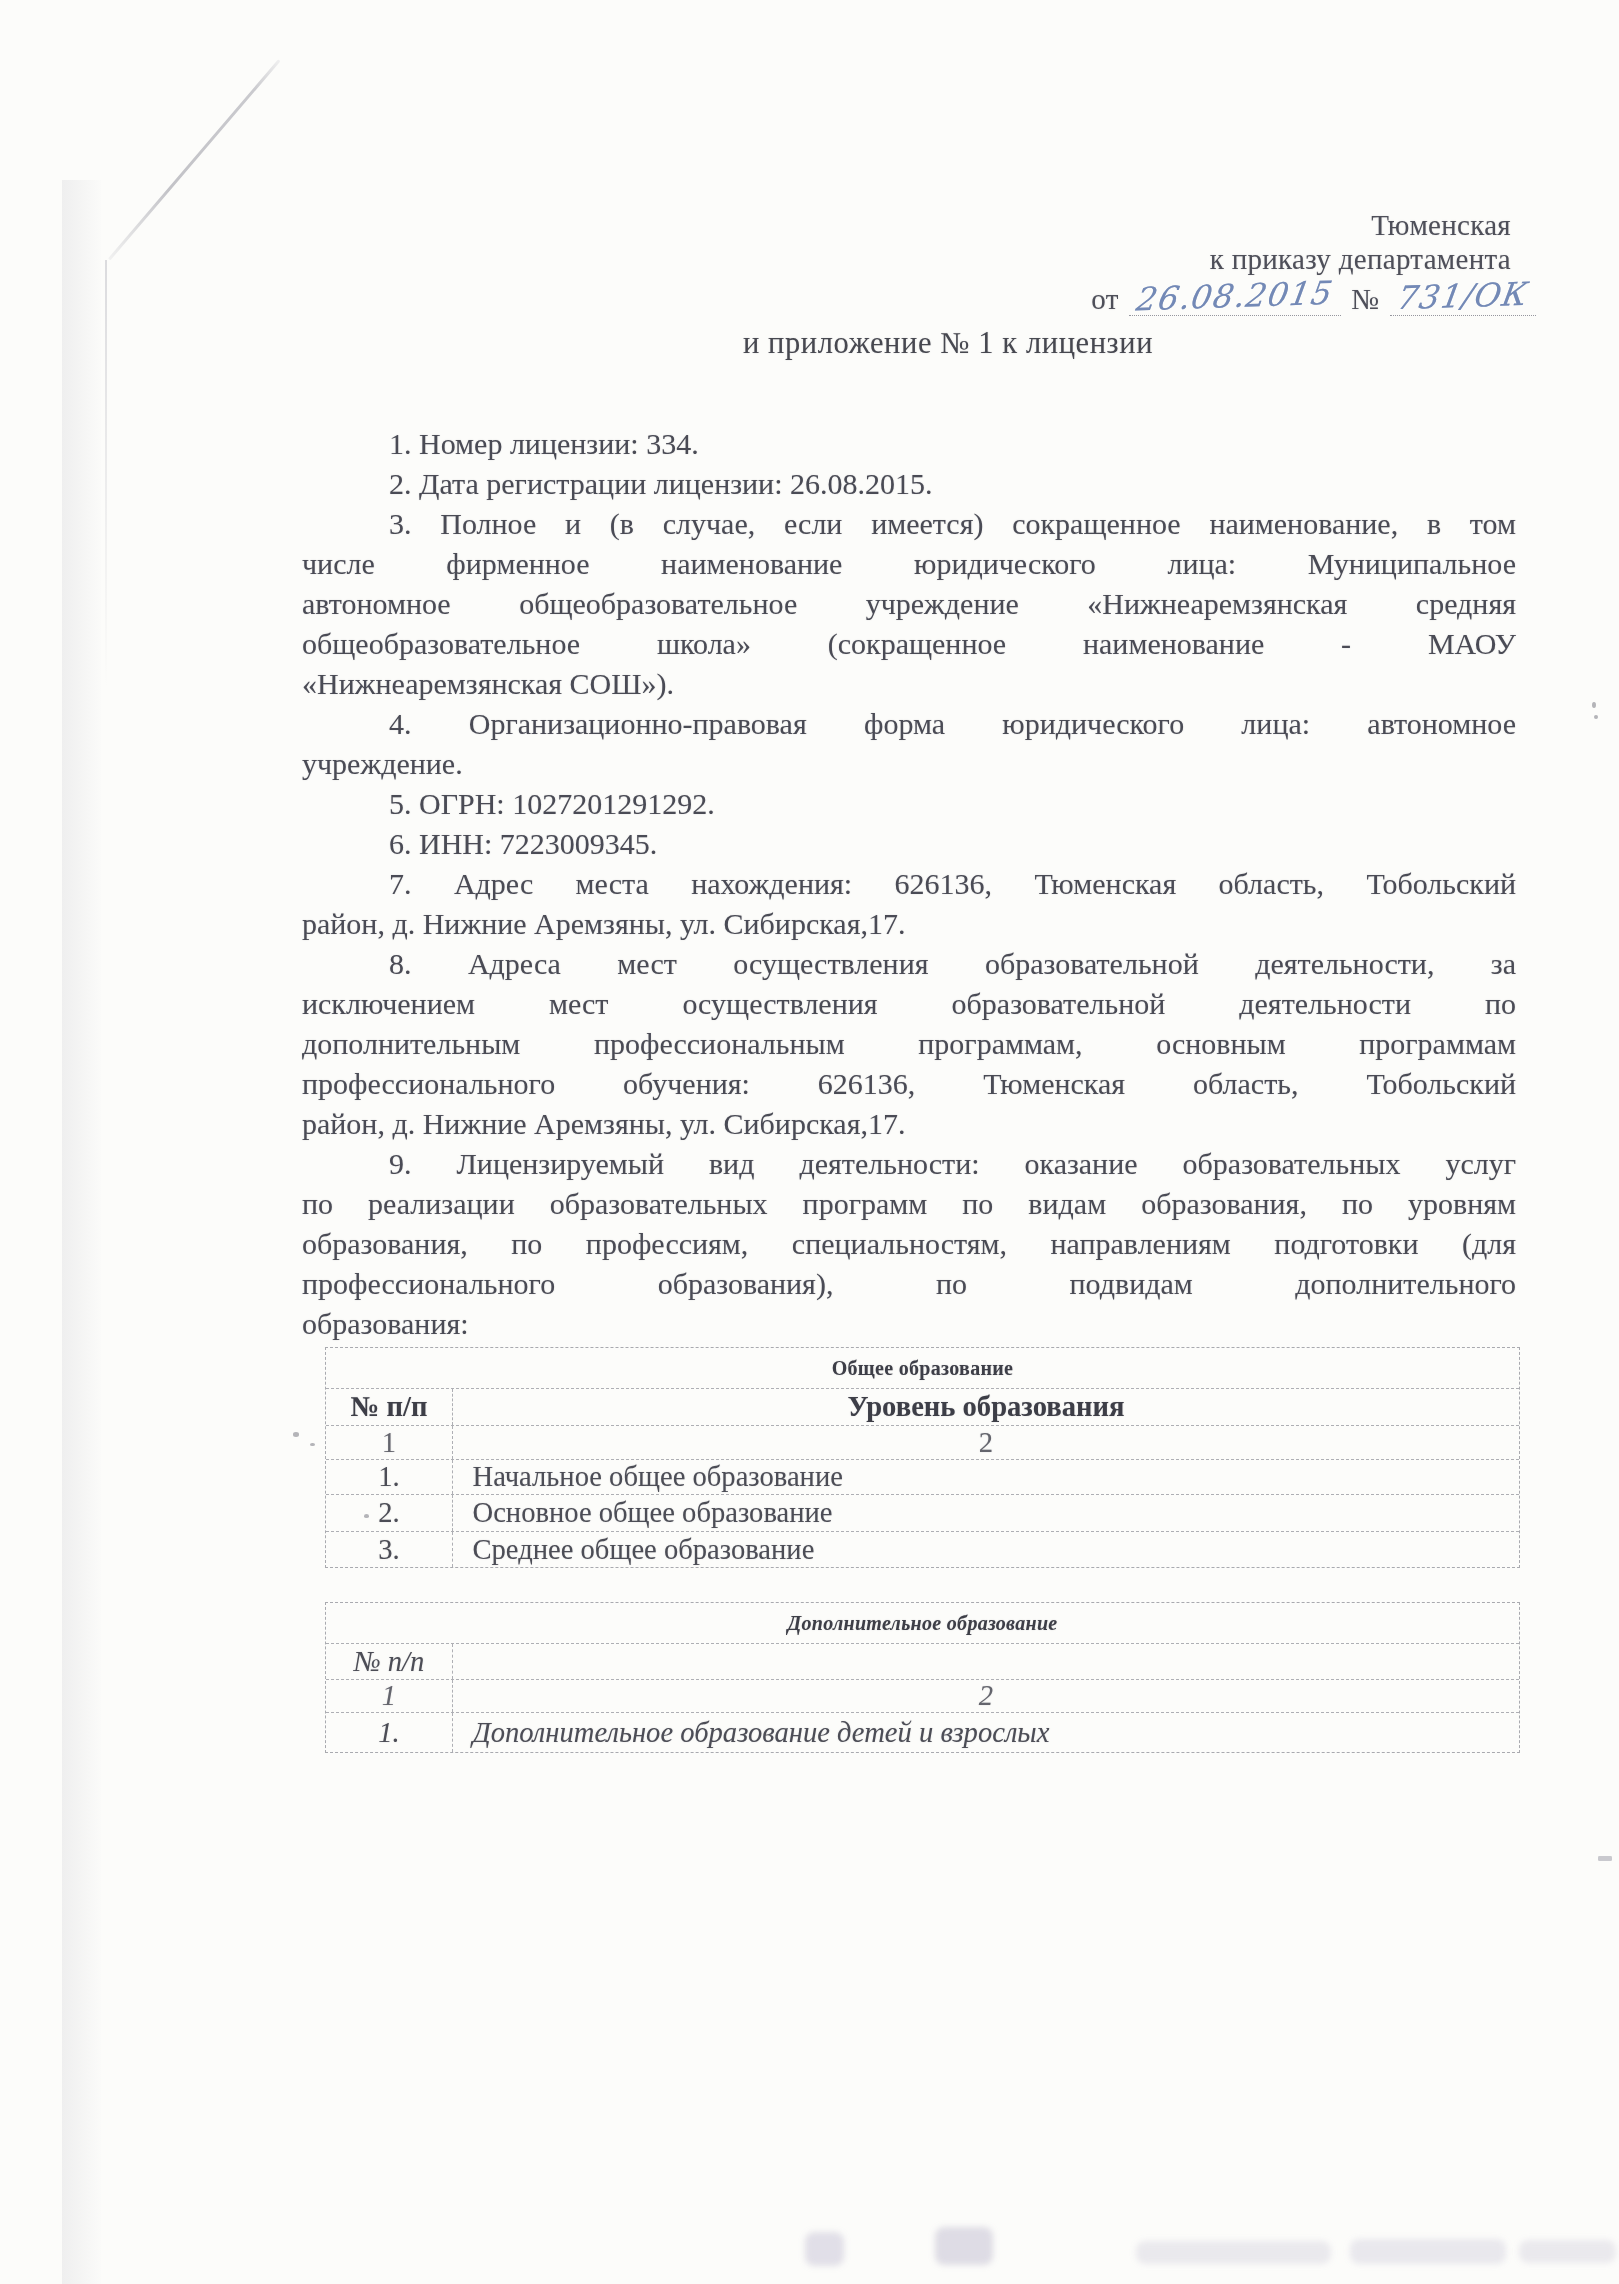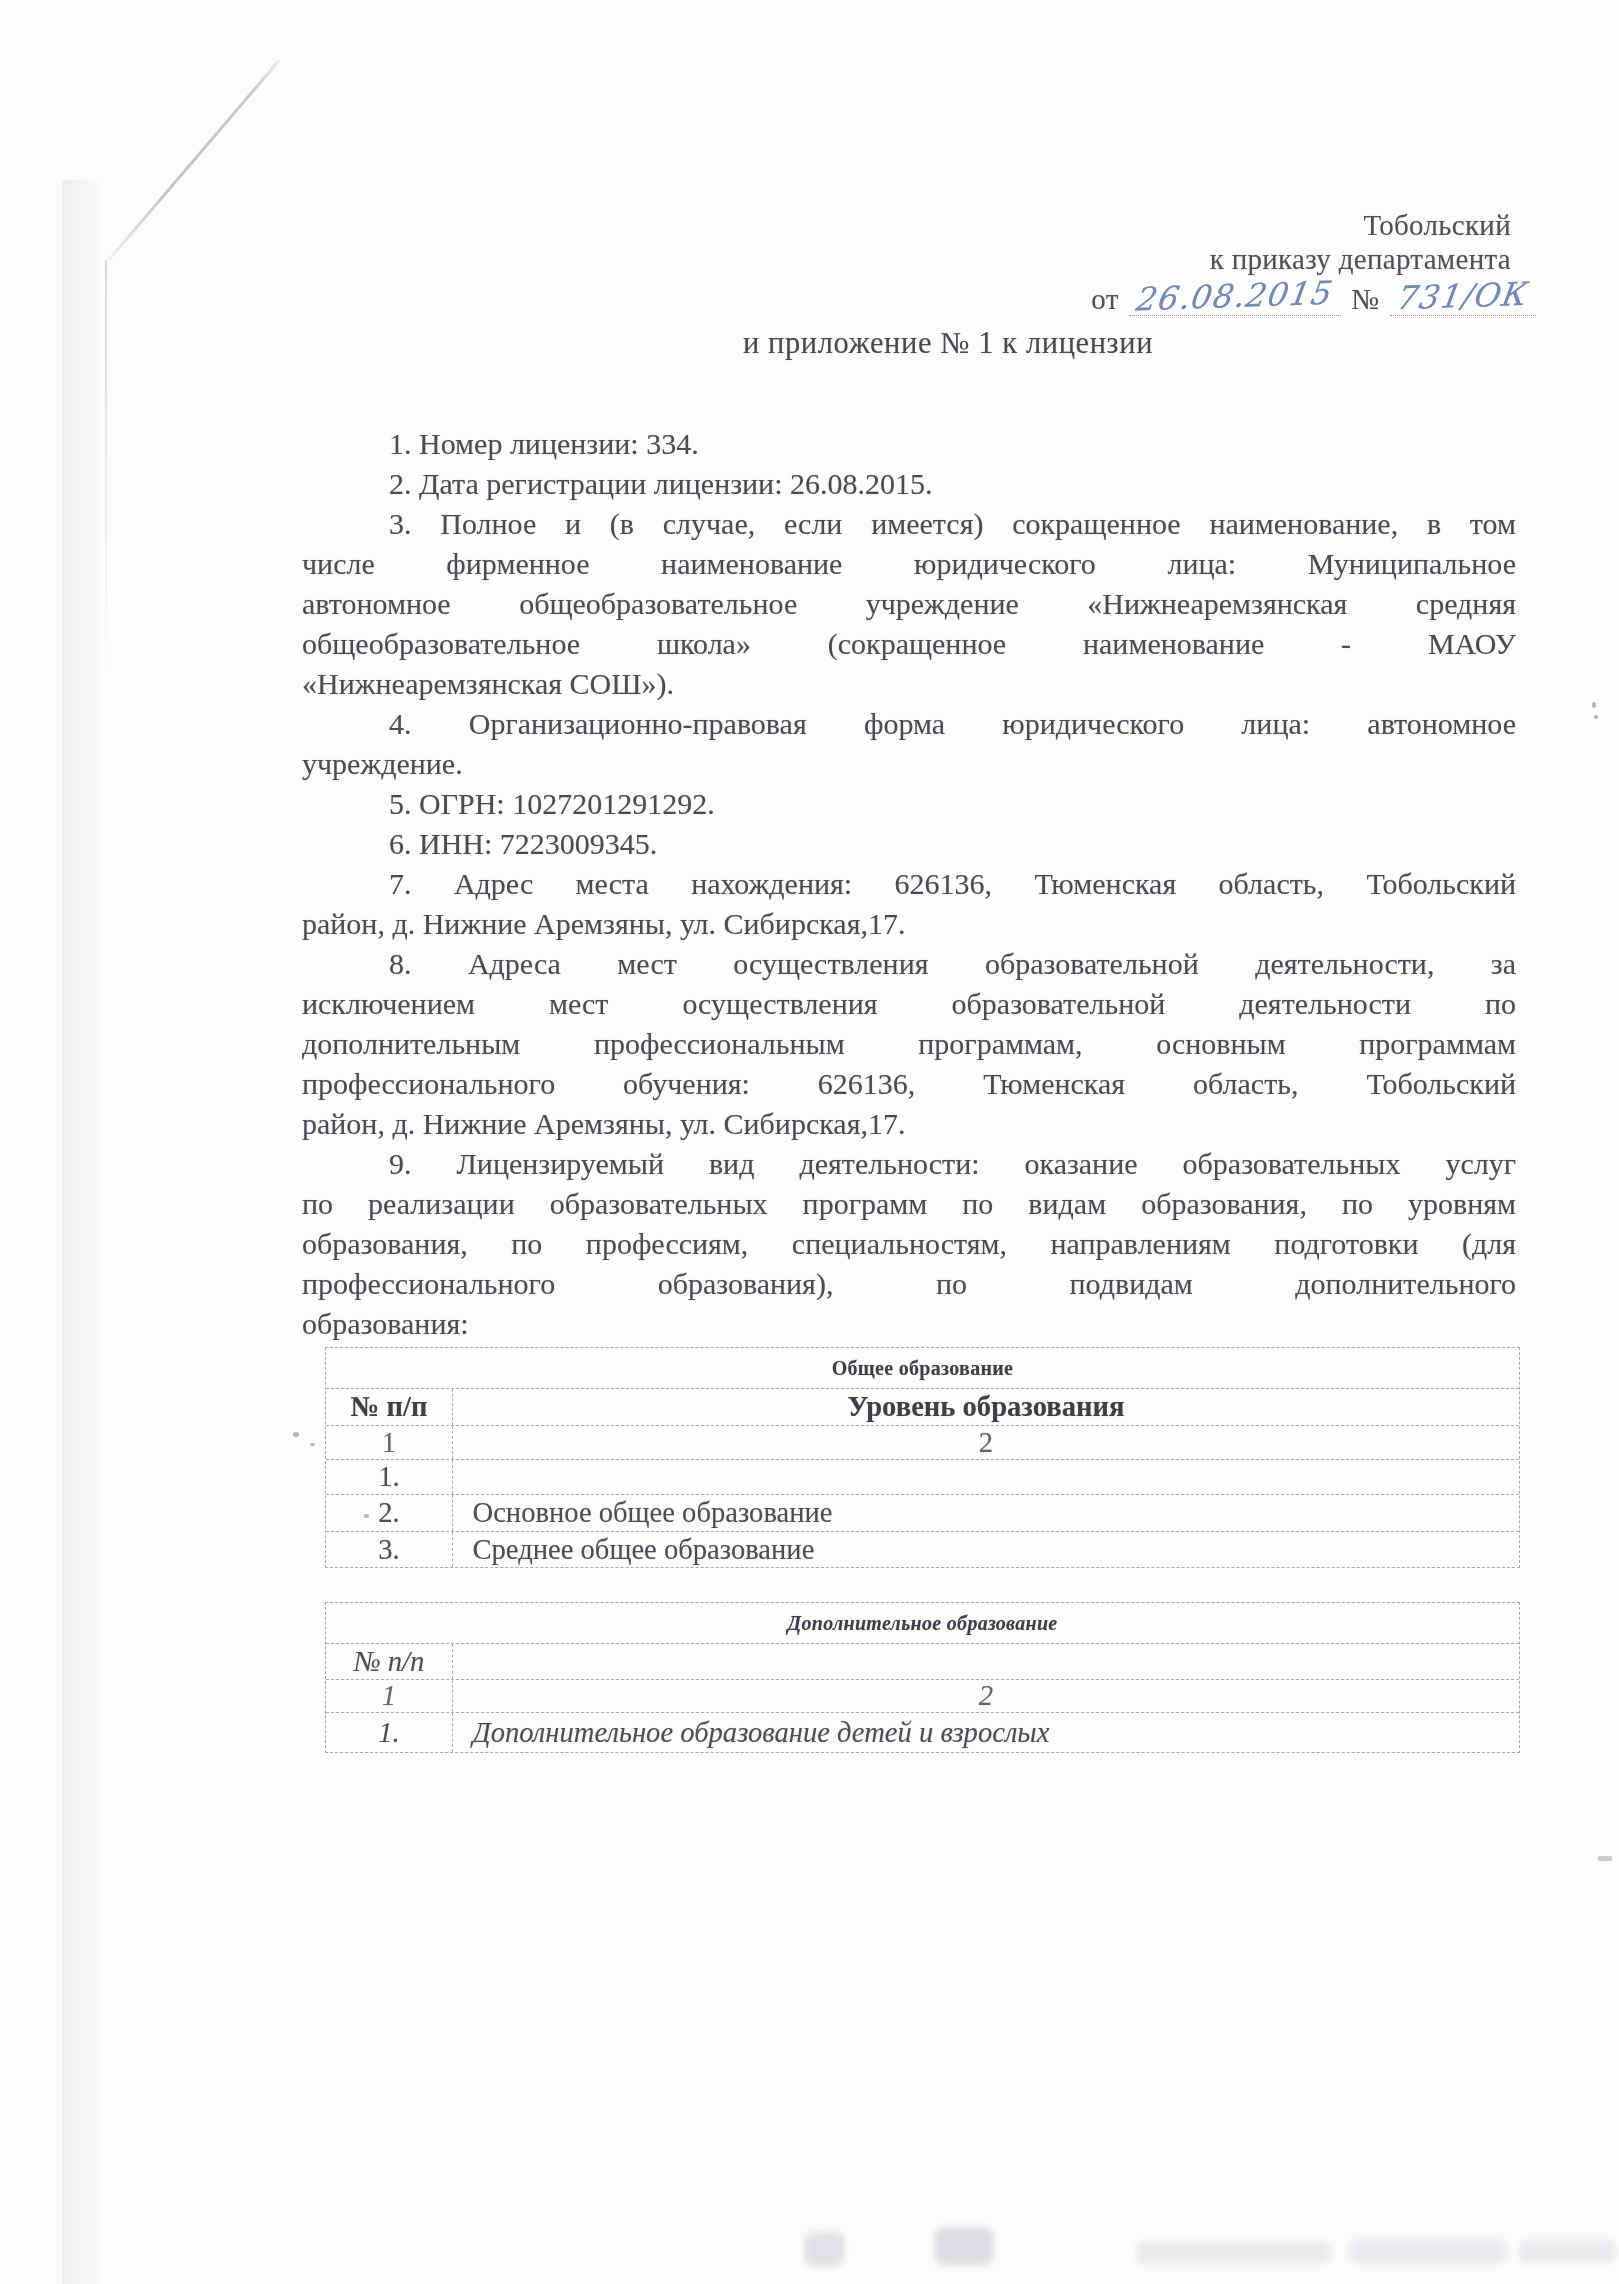--- a/index.html
+++ b/index.html
@@ -113,21 +113,21 @@
   <div class="speck" style="left:1594px; top:715px; width:3.9px; height:3.9px;"></div>
   <div class="dash-mark" style="left:1598px; top:1856px; width:14.3px; height:5.2px;"></div>
 
   <div class="bleed" style="left:805px; top:2232px; width:39px; height:34px; background:rgba(120,112,158,0.20);"></div>
   <div class="bleed" style="left:935px; top:2227px; width:58px; height:38px; background:rgba(118,110,156,0.22);"></div>
   <div class="bleed" style="left:1136px; top:2241px; width:195px; height:23.4px; background:rgba(130,122,165,0.14);"></div>
   <div class="bleed" style="left:1350px; top:2239px; width:156px; height:25px; background:rgba(130,122,165,0.15);"></div>
   <div class="bleed" style="left:1519px; top:2240px; width:97px; height:23.4px; background:rgba(130,122,165,0.14);"></div>
 
   <div class="hdr">
-    <div>Тобольский</div>
+    <div>Тюменская</div>
     <div>к приказу департамента</div>
     <div class="hdr-ot">
       <span>от</span>
       <span class="hw-slot"><span class="hw">26.08.2015</span></span>
       <span>№</span>
       <span class="hw-slot short"><span class="hw">731/ОК</span></span>
     </div>
   </div>
 
   <div class="title">
@@ -167,20 +167,21 @@
     <div class="tr" style="height:36px;">
       <div class="c1 b">№ п/п</div>
       <div class="c2c b">Уровень образования</div>
     </div>
     <div class="tr" style="height:33px;">
       <div class="c1 dim">1</div>
       <div class="c2c dim">2</div>
     </div>
     <div class="tr" style="height:34px;">
       <div class="c1">1.</div>
+      <div class="c2">Начальное общее образование</div>
     </div>
     <div class="tr" style="height:36px;">
       <div class="c1">2.</div>
       <div class="c2">Основное общее образование</div>
     </div>
     <div class="tr" style="height:35px;">
       <div class="c1">3.</div>
       <div class="c2">Среднее общее образование</div>
     </div>
   </div>

